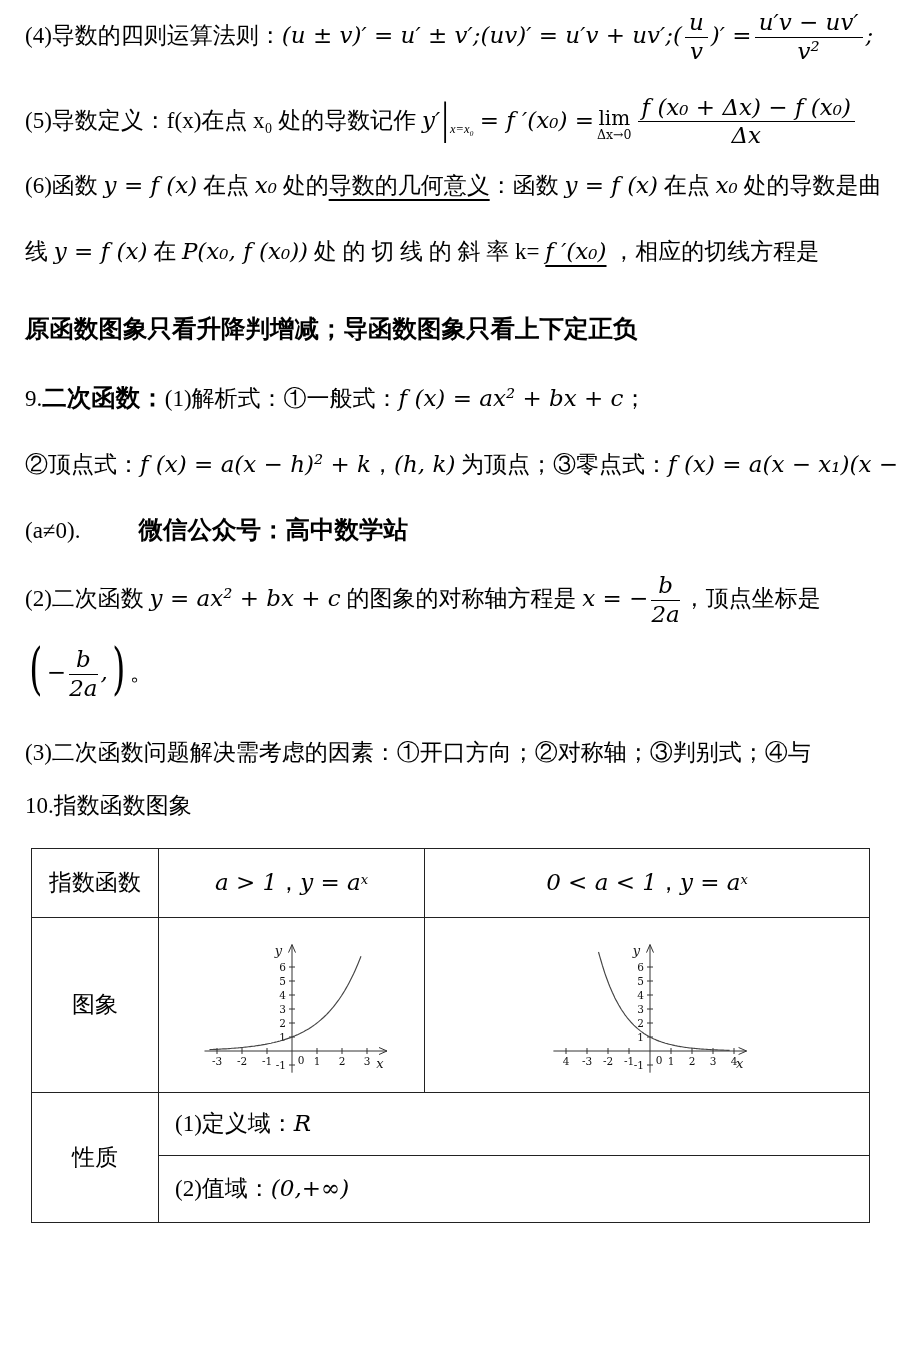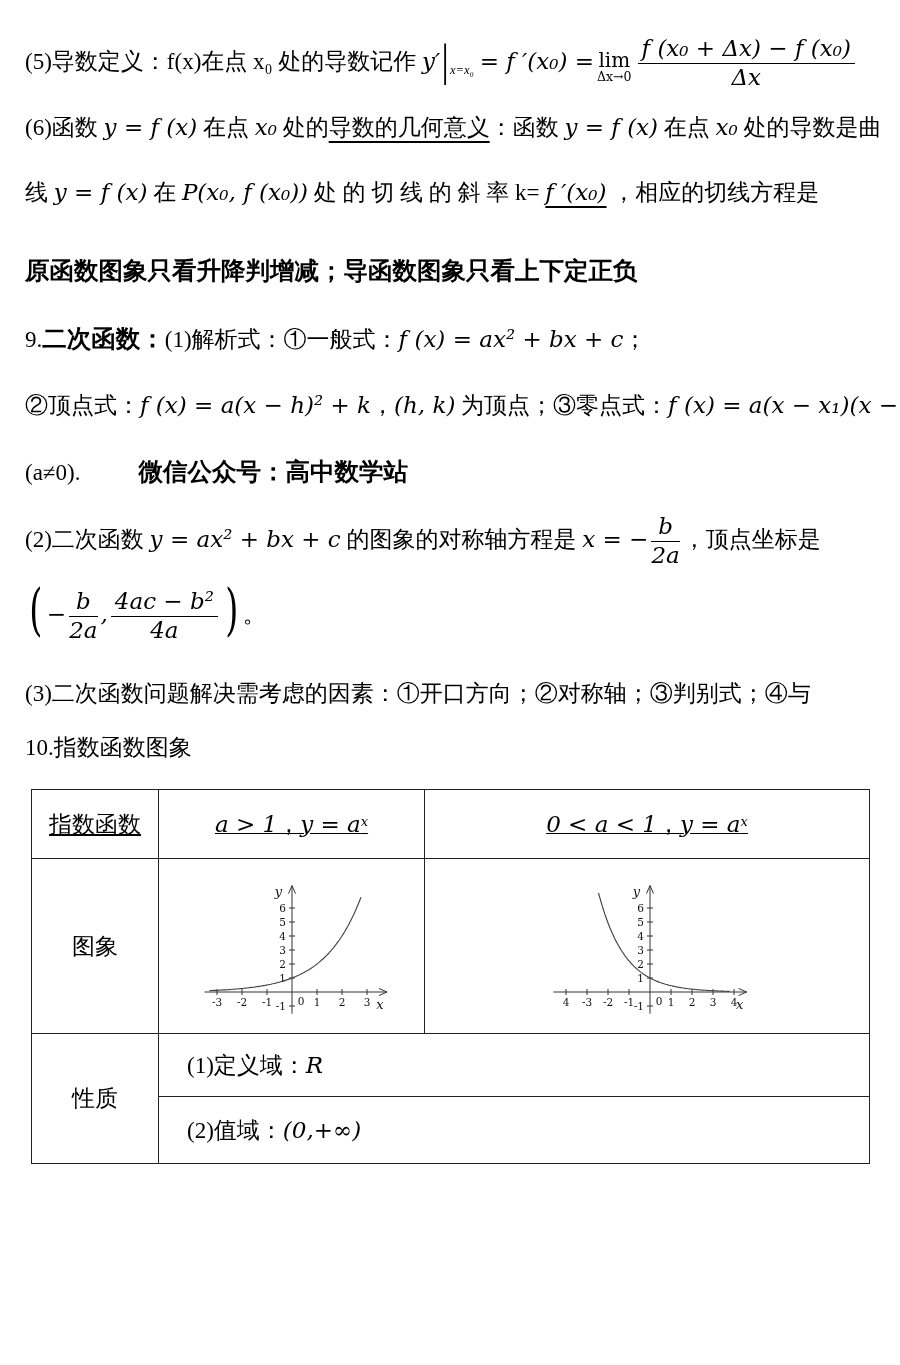--- a/index.html
+++ b/index.html
@@ -20,50 +20,51 @@
   .vbar{display:inline-block;transform:scaleY(1.75);margin:0 1px;font-style:normal;font-family:"DejaVu Serif",serif;}
   sub.cond{font-size:12.5px;font-style:italic;font-family:Liberation Serif, serif;}
   sup.sp{font-size:13px;font-style:italic;font-family:"DejaVu Serif",serif;}
   .bigp{font-size:56px;font-family:"DejaVu Serif",serif;font-weight:400;display:inline-block;transform:scaleX(0.6);line-height:0;vertical-align:-0.14em;}
   .mt4{margin-top:4px;} .mt20{margin-top:20px;} .mt24{margin-top:24px;} .mt28{margin-top:19px;}
   .mt30{margin-top:30px;} .mt32{margin-top:32px;} .mt34{margin-top:34px;} .mt42{margin-top:42px;}
   .gap-l{margin-left:58px;}
   .tbl{border-collapse:collapse;margin-top:24px;margin-left:6px;}
   .tbl td{border:1.8px solid #222;}
   .c-label{text-align:center;font-size:24px;}
-  .r-head td{height:66px;text-align:center;text-decoration:underline;}
+  .r-head td{height:66px;text-align:center;}
   .r-graph td{height:172px;text-align:center;vertical-align:middle;}
   .r-prop1 td{height:60px;} .r-prop2 td{height:64px;}
-  .c-prop{padding-left:28px;font-size:24px;vertical-align:middle;}
+  .c-prop{padding-left:16px;font-size:24px;vertical-align:middle;}
   .tbl svg{display:block;margin:0 auto;}
 </style>
 </head>
 <body>
 
 <div class="doc">
 
+  <p class="line mt4"><span class="zh">(4)导数的四则运算法则：</span><i class="m">(u ± v)′ = u′ ± v′;(uv)′ = u′v + uv′;(</i><span class="frac"><span class="num m">u</span><span class="den m">v</span></span><i class="m">)′ =</i><span class="frac"><span class="num m">u′v − uv′</span><span class="den m">v²</span></span><i class="m">;</i></p>
 
   <p class="line mt30"><span class="zh">(5)导数定义：f(x)在点 x₀ 处的导数记作</span> <i class="m">y′</i><span class="vbar">|</span><sub class="cond">x=x₀</sub> <i class="m">= f ′(x₀) =</i><span class="lim"><span class="top rm">lim</span><span class="bot rm">Δx→0</span></span><span class="frac"><span class="num m">f (x₀ + Δx) − f (x₀)</span><span class="den m">Δx</span></span></p>
 
   <p class="line mt28"><span class="zh">(6)函数 </span><i class="m">y = f (x)</i><span class="zh"> 在点 </span><i class="m">x₀</i><span class="zh"> 处的</span><span class="zh u">导数的几何意义</span><span class="zh">：函数 </span><i class="m">y = f (x)</i><span class="zh"> 在点 </span><i class="m">x₀</i><span class="zh"> 处的导数是曲</span></p>
 
   <p class="line mt30"><span class="zh">线 </span><i class="m">y = f (x)</i><span class="zh"> 在 </span><i class="m">P(x₀, f (x₀))</i><span class="zh"> 处 的 切 线 的 斜 率 k= </span><i class="m u">f ′(x₀)</i><span class="zh"> ，相应的切线方程是</span></p>
 
 
   <p class="line mt42"><span class="bold-zh">原函数图象只看升降判增减；导函数图象只看上下定正负</span></p>
 
   <p class="line mt32"><span class="zh">9.</span><span class="bold-zh">二次函数：</span><span class="zh">(1)解析式：①一般式：</span><i class="m">f (x) = ax² + bx + c</i><span class="zh">；</span></p>
 
   <p class="line mt30"><span class="zh">②顶点式：</span><i class="m">f (x) = a(x − h)² + k</i><span class="zh">，</span><i class="m">(h, k)</i><span class="zh"> 为顶点；③零点式：</span><i class="m">f (x) = a(x − x₁)(x − x₂)</i></p>
 
   <p class="line mt30"><span class="zh">(a≠0).</span><span class="bold-zh gap-l">微信公众号：高中数学站</span></p>
 
   <p class="line mt24"><span class="zh">(2)二次函数 </span><i class="m">y = ax² + bx + c</i><span class="zh"> 的图象的对称轴方程是 </span><i class="m">x = −</i><span class="frac"><span class="num m">b</span><span class="den m">2a</span></span><span class="zh">，顶点坐标是</span></p>
 
-  <p class="line mt20"><span class="bigp">(</span><i class="m">−</i><span class="frac"><span class="num m">b</span><span class="den m">2a</span></span><i class="m">,</i><span class="frac"><span class="num m">4ac − b²</span><span class="den m">4a</span></span><span class="bigp">)</span><span class="zh">。</span></p>
+  <p class="line mt20"><span class="bigp">(</span><i class="m">−</i><span class="frac"><span class="num m">b</span><span class="den m">2a</span></span><i class="m">,</i><span class="bigp">)</span><span class="zh">。</span></p>
 
   <p class="line mt34"><span class="zh">(3)二次函数问题解决需考虑的因素：①开口方向；②对称轴；③判别式；④与</span></p>
 
 
   <p class="line mt28"><span class="zh">10.指数函数图象</span></p>
 
   <table class="tbl">
     <colgroup>
         <col style="width:127px">
         <col style="width:266px">

